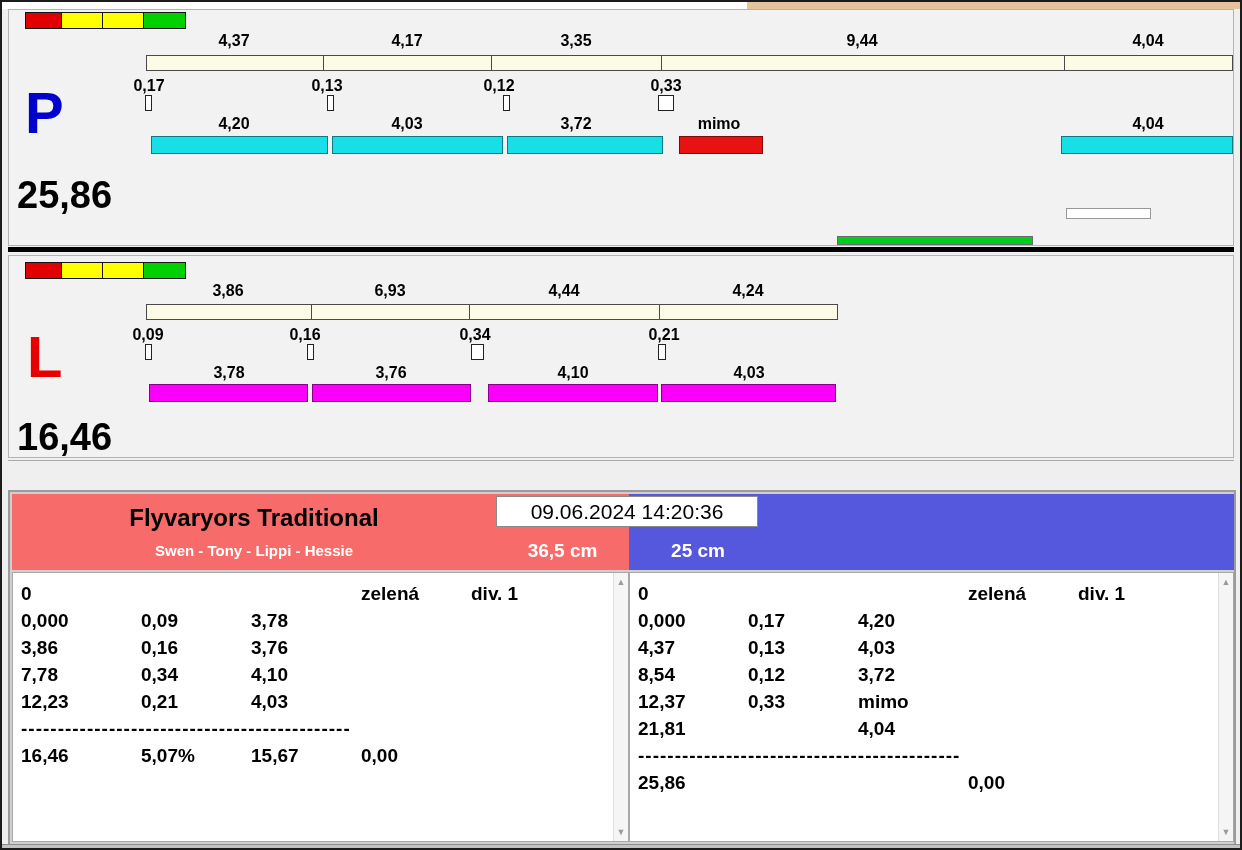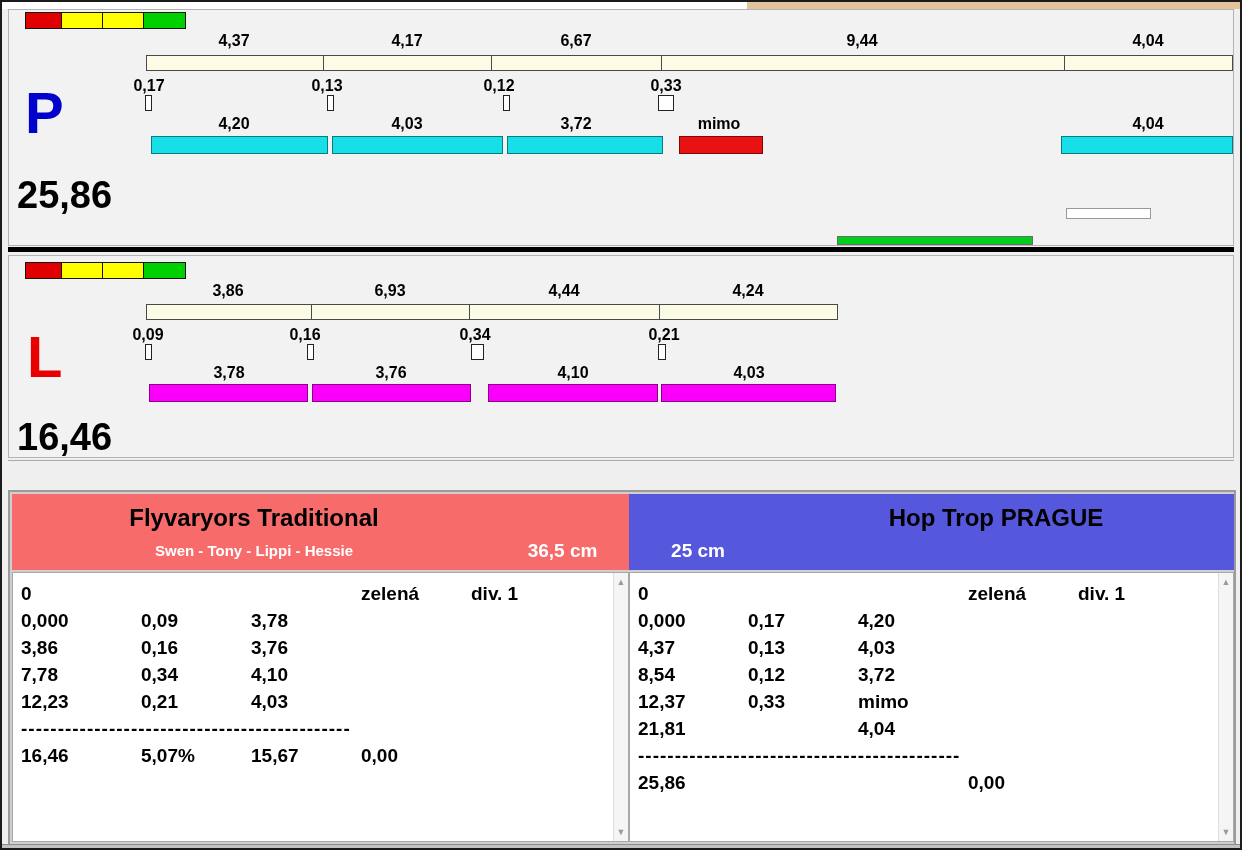--- a/index.html
+++ b/index.html
@@ -66,21 +66,21 @@
 
     <div class="signal" style="left:16px;top:2px;width:162px;">
       <div class="sigblock" style="left:0;width:37px;background:#e00000;"></div>
       <div class="sigblock" style="left:36px;width:42px;background:#ffff00;"></div>
       <div class="sigblock" style="left:77px;width:42px;background:#ffff00;"></div>
       <div class="sigblock" style="left:118px;width:43px;background:#00d000;"></div>
     </div>
 
     <div class="lbl" style="left:225px;top:22px;">4,37</div>
     <div class="lbl" style="left:398px;top:22px;">4,17</div>
-    <div class="lbl" style="left:567px;top:22px;">6,67</div>
+    <div class="lbl" style="left:567px;top:22px;">3,35</div>
     <div class="lbl" style="left:853px;top:22px;">9,44</div>
     <div class="lbl" style="left:1139px;top:22px;">4,04</div>
 
     <div class="segbar" style="left:137px;top:45px;width:1087px;">
       <div class="seg" style="width:177px;"></div>
       <div class="seg" style="width:168px;"></div>
       <div class="seg" style="width:170px;"></div>
       <div class="seg" style="width:403px;"></div>
       <div class="seg" style="width:169px;"></div>
     </div>
@@ -166,24 +166,24 @@
   <div class="gapline" style="left:6px;top:458px;width:1226px;height:1px;"></div>
 
   <div class="results" style="left:6px;top:488px;width:1228px;height:434px;">
 
     <div class="team-header red" style="left:2px;top:2px;width:617px;">
       <div class="hdr-title" style="left:0;top:10px;width:484px;">Flyvaryors Traditional</div>
       <div class="hdr-sub" style="left:42px;top:48px;width:400px;">Swen - Tony - Lippi - Hessie</div>
       <div class="hdr-height" style="left:484px;top:46px;width:133px;">36,5 cm</div>
     </div>
     <div class="team-header blue" style="left:619px;top:2px;width:605px;">
-      <div class="hdr-title" style="left:129px;top:10px;width:476px;">Hop Trop PRAGUE</div>
       <div class="hdr-height" style="left:14px;top:46px;width:110px;">25 cm</div>
     </div>
 
+    <div class="datetime" style="left:486px;top:4px;width:262px;height:31px;">09.06.2024 14:20:36</div>
 
     <div class="rtable tl" style="left:2px;top:80px;width:617px;height:270px;">
       <div class="tc c0" style="top:10px;">0</div>
       <div class="tc c3" style="top:10px;">zelená</div>
       <div class="tc c4" style="top:10px;">div. 1</div>
 
       <div class="tc c0" style="top:37px;">0,000</div>
       <div class="tc c1" style="top:37px;">0,09</div>
       <div class="tc c2" style="top:37px;">3,78</div>
 

